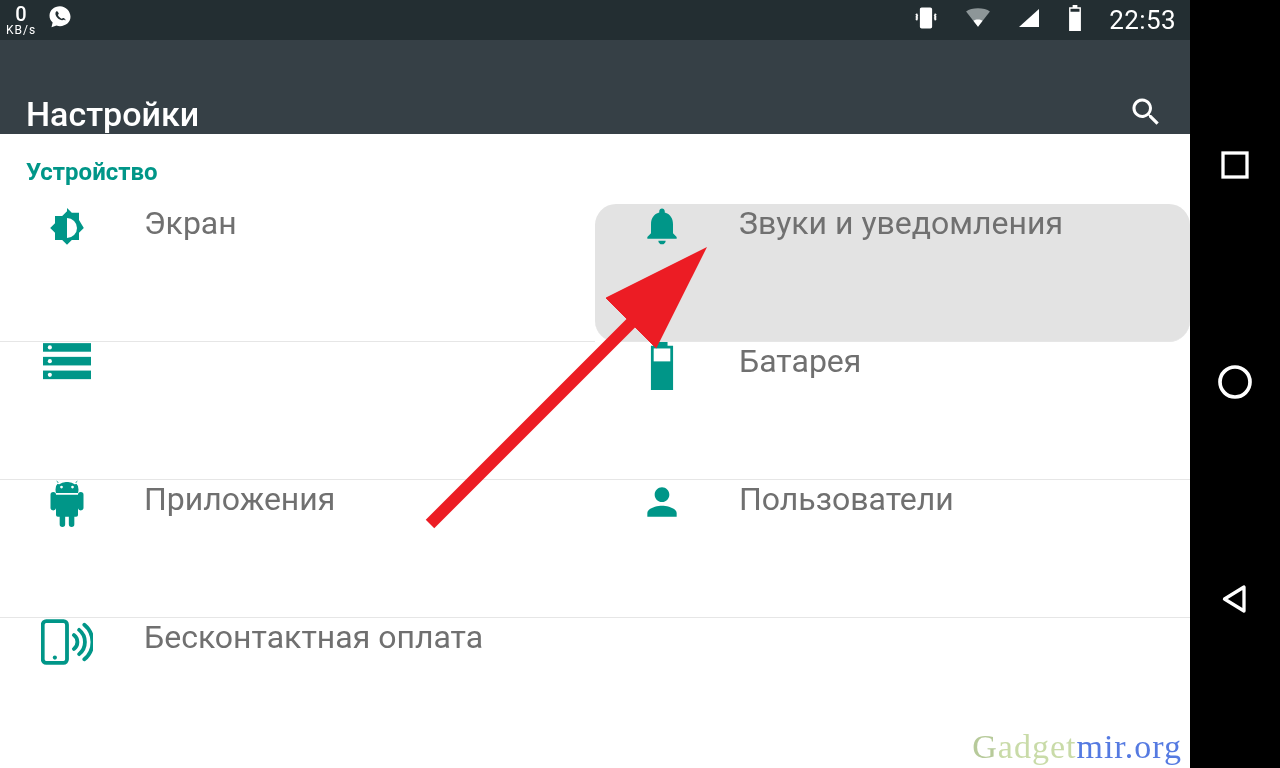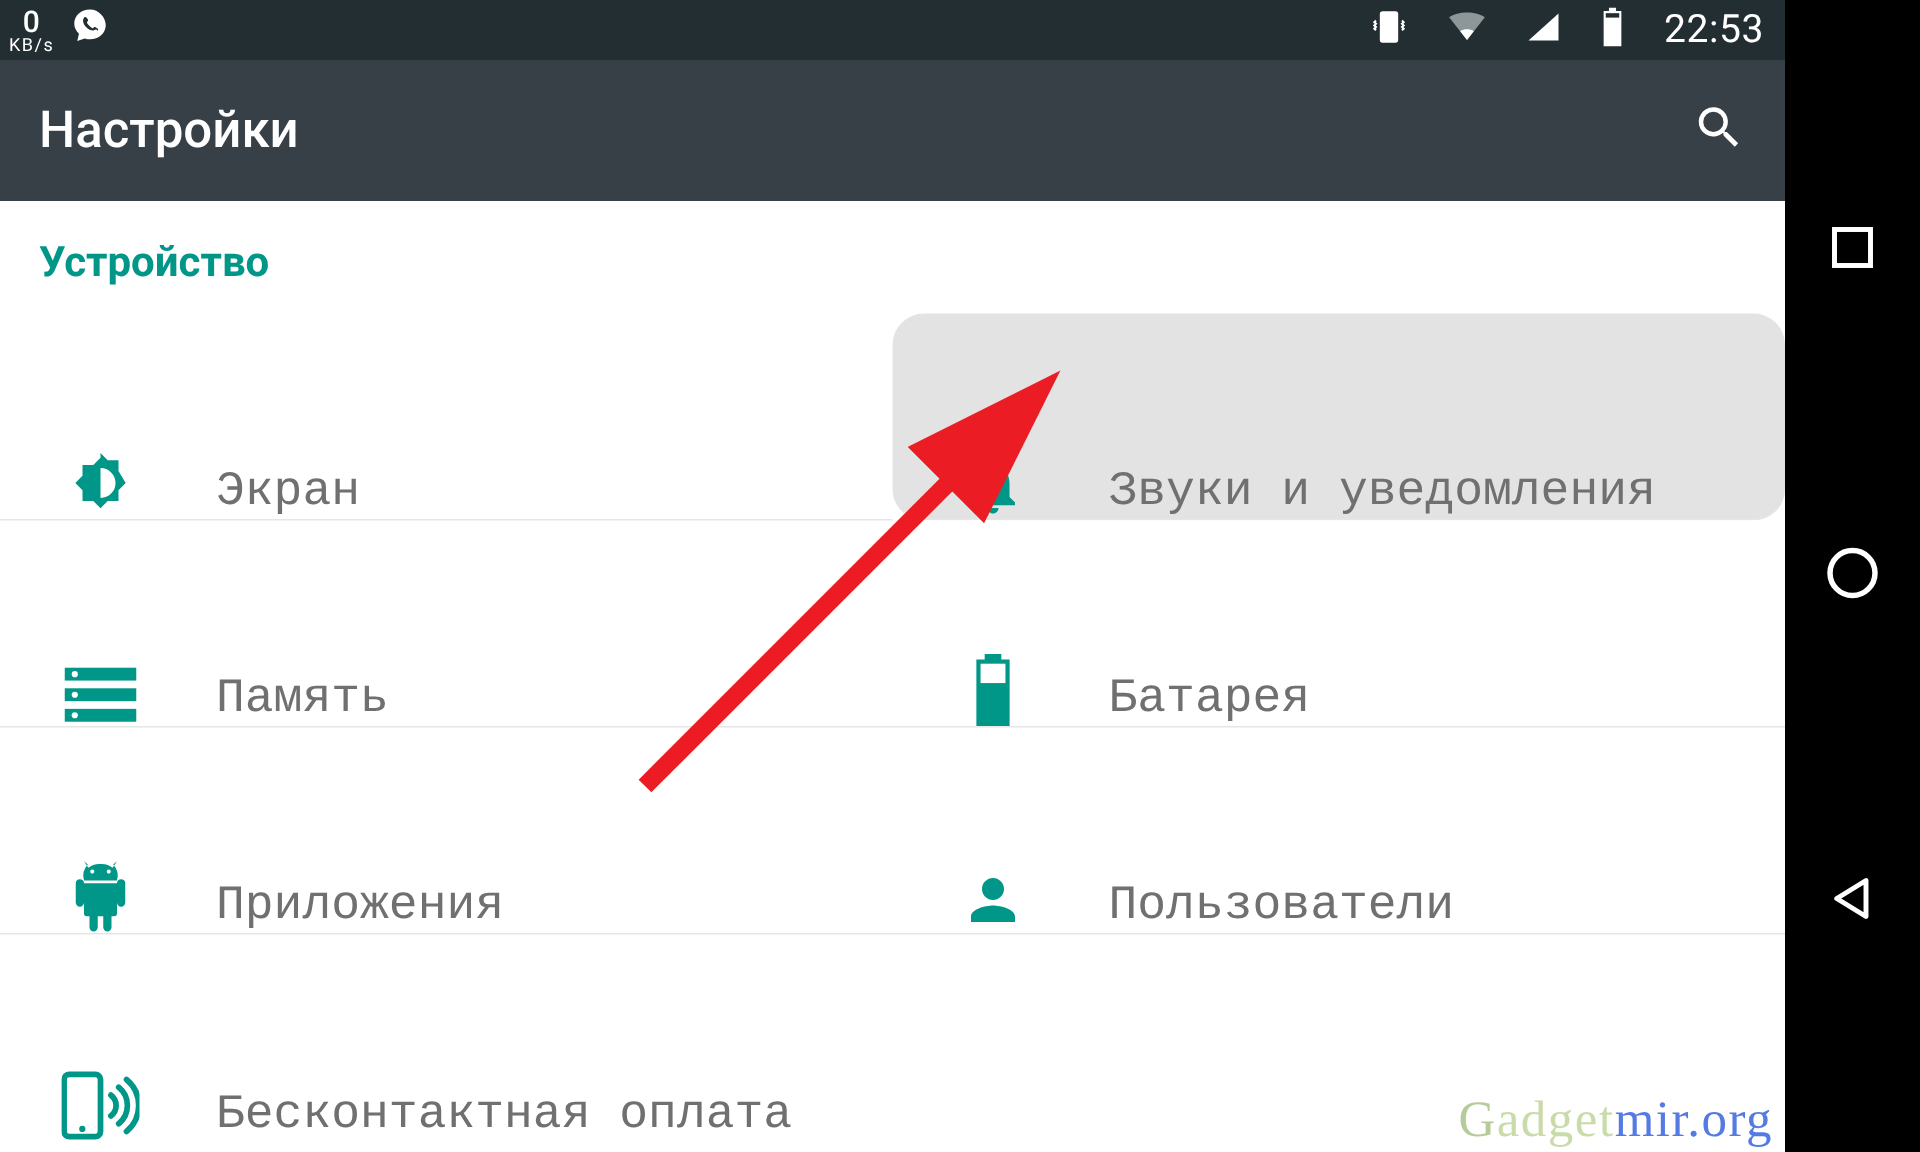--- a/index.html
+++ b/index.html
@@ -18,38 +18,37 @@
   .status-left { display: flex; align-items: center; gap: 10px; }
   .status-spacer { flex: 1; }
   .status-right { display: flex; align-items: center; gap: 26px; }
   .speed-box { display: flex; flex-direction: column; align-items: center; line-height: 1; }
   .speed-val { font-size: 20px; font-weight: 500; }
   .speed-unit { font-size: 12px; letter-spacing: 1px; }
   .clock { font-size: 26px; font-weight: 400; }
 
   
   .header {
-    height: 94px; background: #364046; display: flex; align-items: center;
-    padding: 17px 26px; color: #fff;
+    height: 94px; background: #364046; display: flex; align-items: flex-end;
+    padding: 0 26px; color: #fff;
   }
   .header-title { font-size: 34px; font-weight: 500; flex: 1; }
 
   
   .content { flex: 1; background: #fff; overflow: hidden; position: relative; }
   .section-title {
-    color: #009688; font-size: 28px; font-weight: 700;
+    color: #009688; font-size: 24px; font-weight: 700;
     padding: 24px 0 18px 26px;
   }
   .grid { display: grid; grid-template-columns: 1fr 1fr; }
   .row {
-    display: flex; align-items: flex-end; height: 138px;
+    display: flex; align-items: flex-start; height: 138px;
     padding-left: 38px; gap: 48px;
     border-bottom: 1px solid #e6e6e6;
     position: relative;
-    font-family: Liberation Mono, monospace;
   }
   .row.highlight { background: #e3e3e3; border-radius: 21px; }
   .row .icon-wrap { width: 58px; display:flex; align-items:center; justify-content:center;}
   .row .label { font-size: 32px; color: #707070; }
   .row.noborder { border-bottom: none; }
 
   
   .arrow-svg { position: absolute; pointer-events: none; }
 
   
@@ -145,21 +144,20 @@
         <span class="icon-wrap">
           <svg width="48" height="40" viewBox="0 0 28 22">
               <rect x="0" y="0" width="28" height="5" fill="#009688"></rect>
               <rect x="0" y="8" width="28" height="5" fill="#009688"></rect>
               <rect x="0" y="16" width="28" height="5" fill="#009688"></rect>
               <circle cx="4" cy="2.5" r="1.2" fill="#fff"></circle>
               <circle cx="4" cy="10.5" r="1.2" fill="#fff"></circle>
               <circle cx="4" cy="18.5" r="1.2" fill="#fff"></circle>
             </svg>
         </span>
-        <span class="label">Память</span>
       </div>
 
       <div class="row">
         <span class="icon-wrap">
           <svg width="28" height="48" viewBox="0 0 14 26">
               <path fill="#009688" d="M10 0H4v2H1v24h12V2h-3V0z"></path>
               <rect x="2.5" y="3.5" width="9" height="7" fill="#fff"></rect>
             </svg>
         </span>
         <span class="label">Батарея</span>

